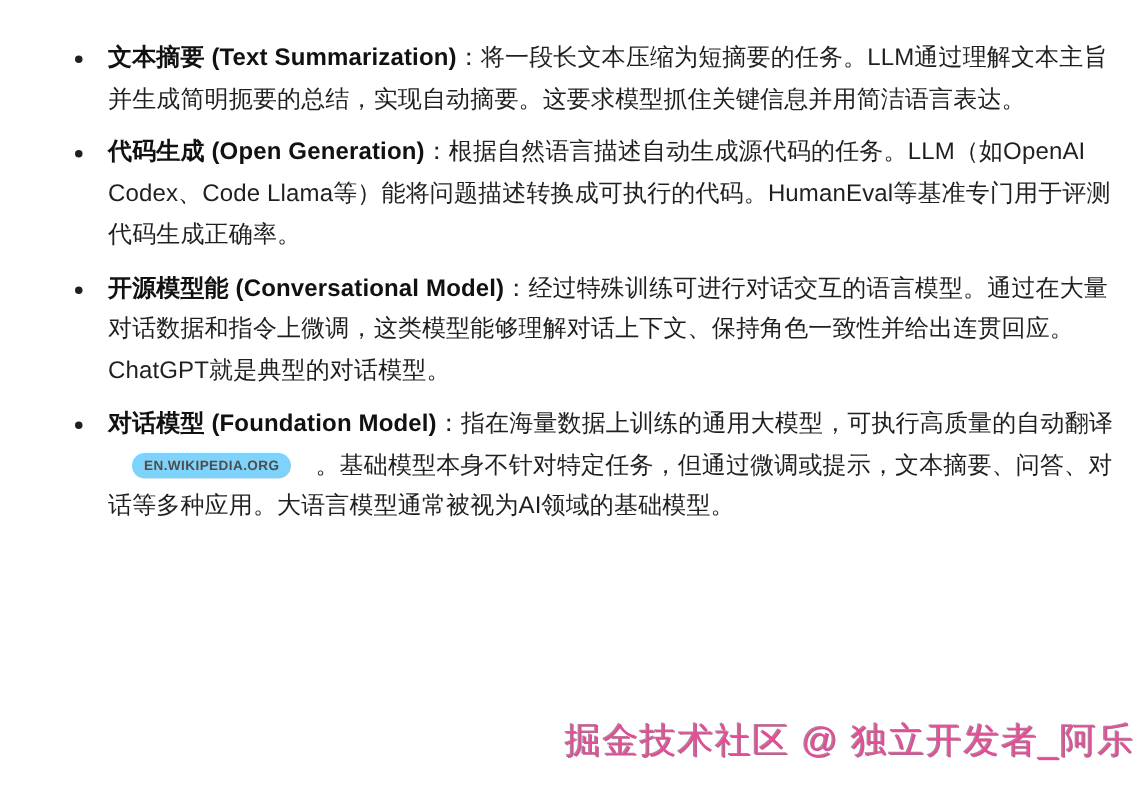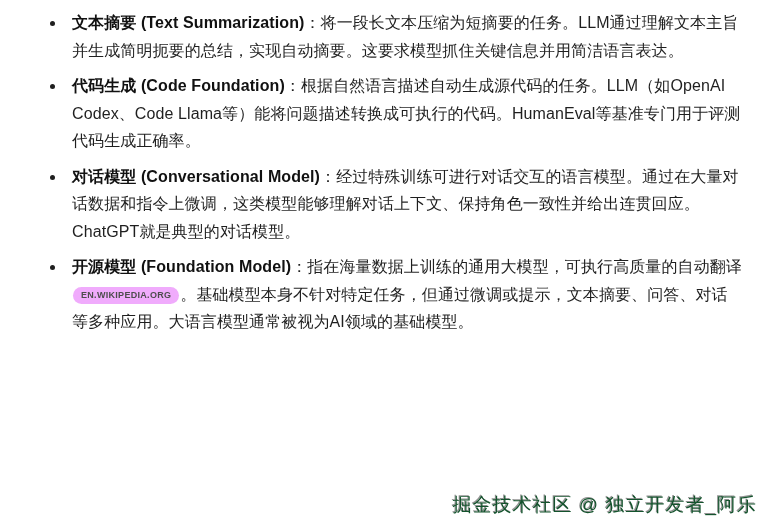--- a/index.html
+++ b/index.html
@@ -9,21 +9,21 @@
   }
   body {
     width: 765px;
     height: 532px;
     position: relative;
     overflow: hidden;
     font-family: "Liberation Sans", "DejaVu Sans", sans-serif;
   }
   .page {
     position: absolute;
-    top: 0; left: 0;
+    top: 16px; left: 0;
     width: 765px;
     height: 480px;
     padding: 9px 20px 12px 48px;
     box-sizing: border-box;
   }
   ul.term-list {
     list-style: none;
     margin: 0;
     padding: 0;
   }
@@ -54,62 +54,62 @@
     color: #1f1f1f;
     letter-spacing: 0.1px;
     text-align: left;
   }
   .bullet-body strong {
     font-weight: 700;
     color: #111111;
   }
   .badge {
     display: inline-block;
-    background: #f0abfc;
+    background: #7dd3fc;
     color: #4d4d4d;
     font-size: 9px;
     font-weight: 600;
     line-height: 9px;
     padding: 4px 8px;
     border-radius: 9px;
-    margin: 0 1px;
+    margin: 0 16px;
     letter-spacing: 0.3px;
     vertical-align: 2px;
     white-space: nowrap;
     cursor: pointer;
   }
   .watermark {
     position: absolute;
     right: 8px;
-    bottom: 14px;
-    font-size: 19px;
+    bottom: 22px;
+    font-size: 24px;
     letter-spacing: 1px;
     white-space: nowrap;
-    color: #14532d;
+    color: #ec4899;
     text-shadow: -1px -1px 0 rgba(110,110,110,0.75), 1px 1px 0 rgba(255,255,255,0.95);
     user-select: none;
   }
 </style>
 </head>
 <body>
 
 <div class="page">
   <ul class="term-list">
       <li class="bullet-item">
         <span class="dot"></span>
         <div class="bullet-body"><strong>文本摘要 (Text Summarization)</strong><span>：将一段长文本压缩为短摘要的任务。LLM通过理解文本主旨并生成简明扼要的总结，实现自动摘要。这要求模型抓住关键信息并用简洁语言表达。</span></div>
       </li>
       <li class="bullet-item">
         <span class="dot"></span>
-        <div class="bullet-body"><strong>代码生成 (Code Foundation)</strong><span>：根据自然语言描述自动生成源代码的任务。LLM（如OpenAI Codex、Code Llama等）能将问题描述转换成可执行的代码。HumanEval等基准专门用于评测代码生成正确率。</span></div>
+        <div class="bullet-body"><strong>代码生成 (Open Generation)</strong><span>：根据自然语言描述自动生成源代码的任务。LLM（如OpenAI Codex、Code Llama等）能将问题描述转换成可执行的代码。HumanEval等基准专门用于评测代码生成正确率。</span></div>
       </li>
       <li class="bullet-item">
         <span class="dot"></span>
-        <div class="bullet-body"><strong>对话模型 (Conversational Model)</strong><span>：经过特殊训练可进行对话交互的语言模型。通过在大量对话数据和指令上微调，这类模型能够理解对话上下文、保持角色一致性并给出连贯回应。ChatGPT就是典型的对话模型。</span></div>
+        <div class="bullet-body"><strong>开源模型能 (Conversational Model)</strong><span>：经过特殊训练可进行对话交互的语言模型。通过在大量对话数据和指令上微调，这类模型能够理解对话上下文、保持角色一致性并给出连贯回应。ChatGPT就是典型的对话模型。</span></div>
       </li>
       <li class="bullet-item">
         <span class="dot"></span>
-        <div class="bullet-body"><strong>开源模型 (Foundation Model)</strong><span>：指在海量数据上训练的通用大模型，可执行高质量的自动翻译</span><span class="badge">EN.WIKIPEDIA.ORG</span><span>。基础模型本身不针对特定任务，但通过微调或提示，文本摘要、问答、对话等多种应用。大语言模型通常被视为AI领域的基础模型。</span></div>
+        <div class="bullet-body"><strong>对话模型 (Foundation Model)</strong><span>：指在海量数据上训练的通用大模型，可执行高质量的自动翻译</span><span class="badge">EN.WIKIPEDIA.ORG</span><span>。基础模型本身不针对特定任务，但通过微调或提示，文本摘要、问答、对话等多种应用。大语言模型通常被视为AI领域的基础模型。</span></div>
       </li>
     </ul>
 </div>
 
 <div class="watermark">掘金技术社区 @ 独立开发者_阿乐</div>
 
 </body></html>

